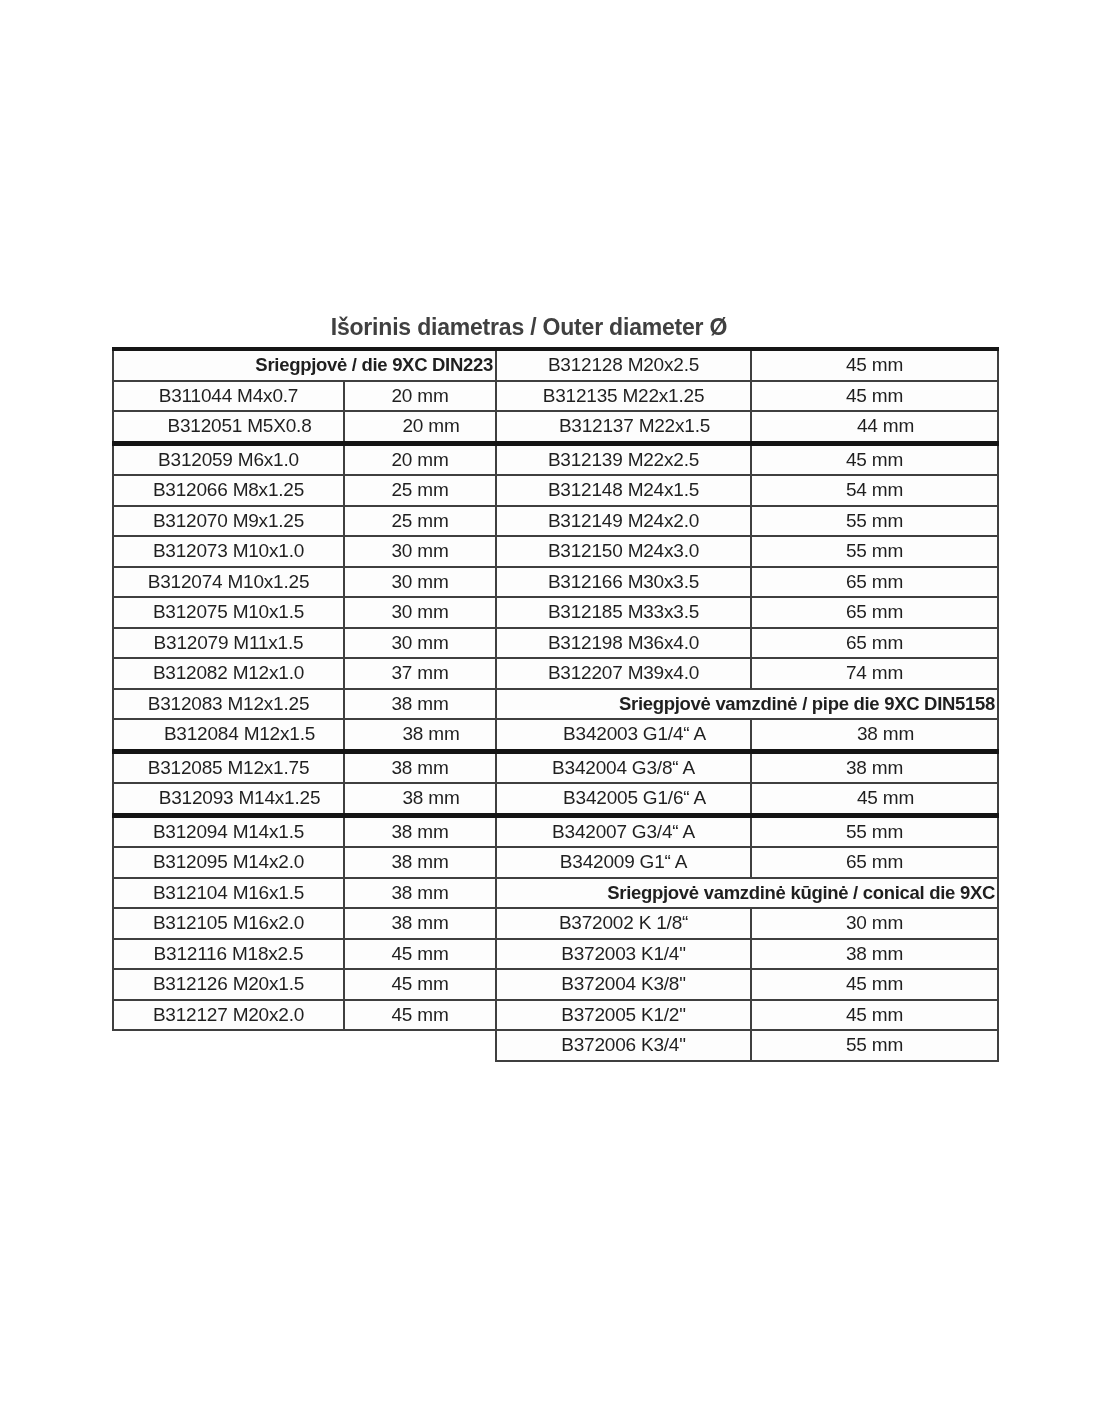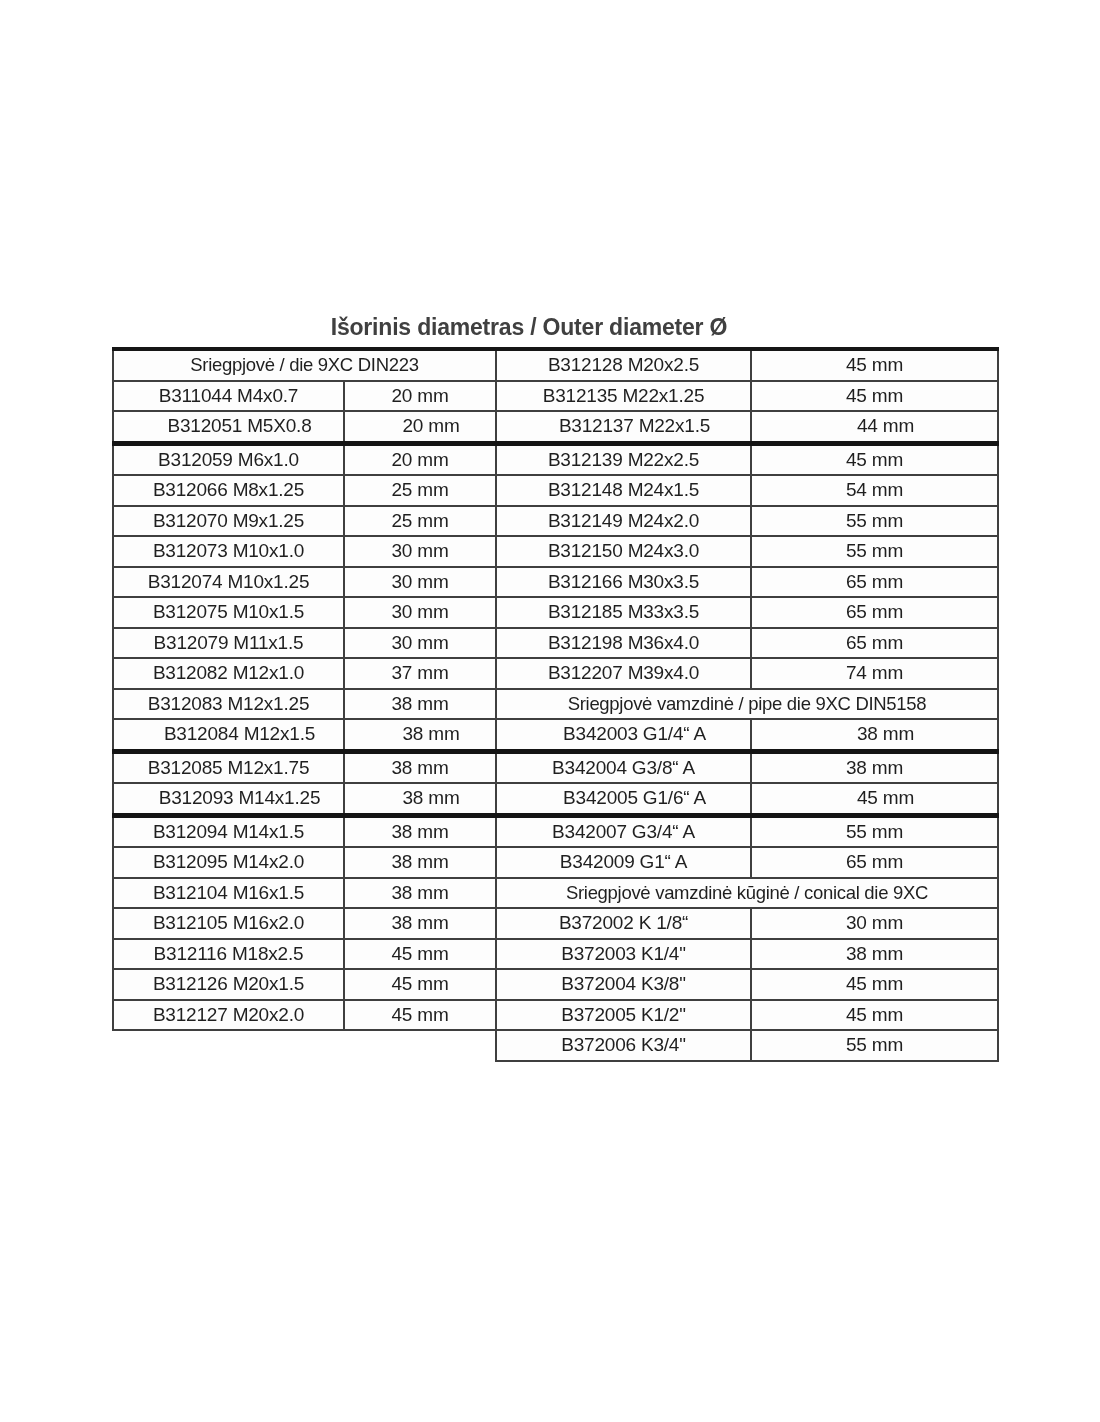--- a/index.html
+++ b/index.html
@@ -48,23 +48,24 @@
     height: 28.5px;
     padding: 0 2px;
     text-align: center;
     vertical-align: middle;
     font-size: 19px;
     letter-spacing: -0.2px;
     white-space: nowrap;
     overflow: hidden;
   }
   td.hdr {
-    font-weight: normal;
+    font-weight: bold;
     font-size: 18.5px;
     letter-spacing: -0.3px;
+    text-align: right;
   }
   tr.seam td {
     border-bottom: 5px solid #141414;
     padding-left: 24px;
   }
 </style>
 </head>
 <body>
 
 <div class="page-title">Išorinis diametras / Outer diameter Ø</div>

